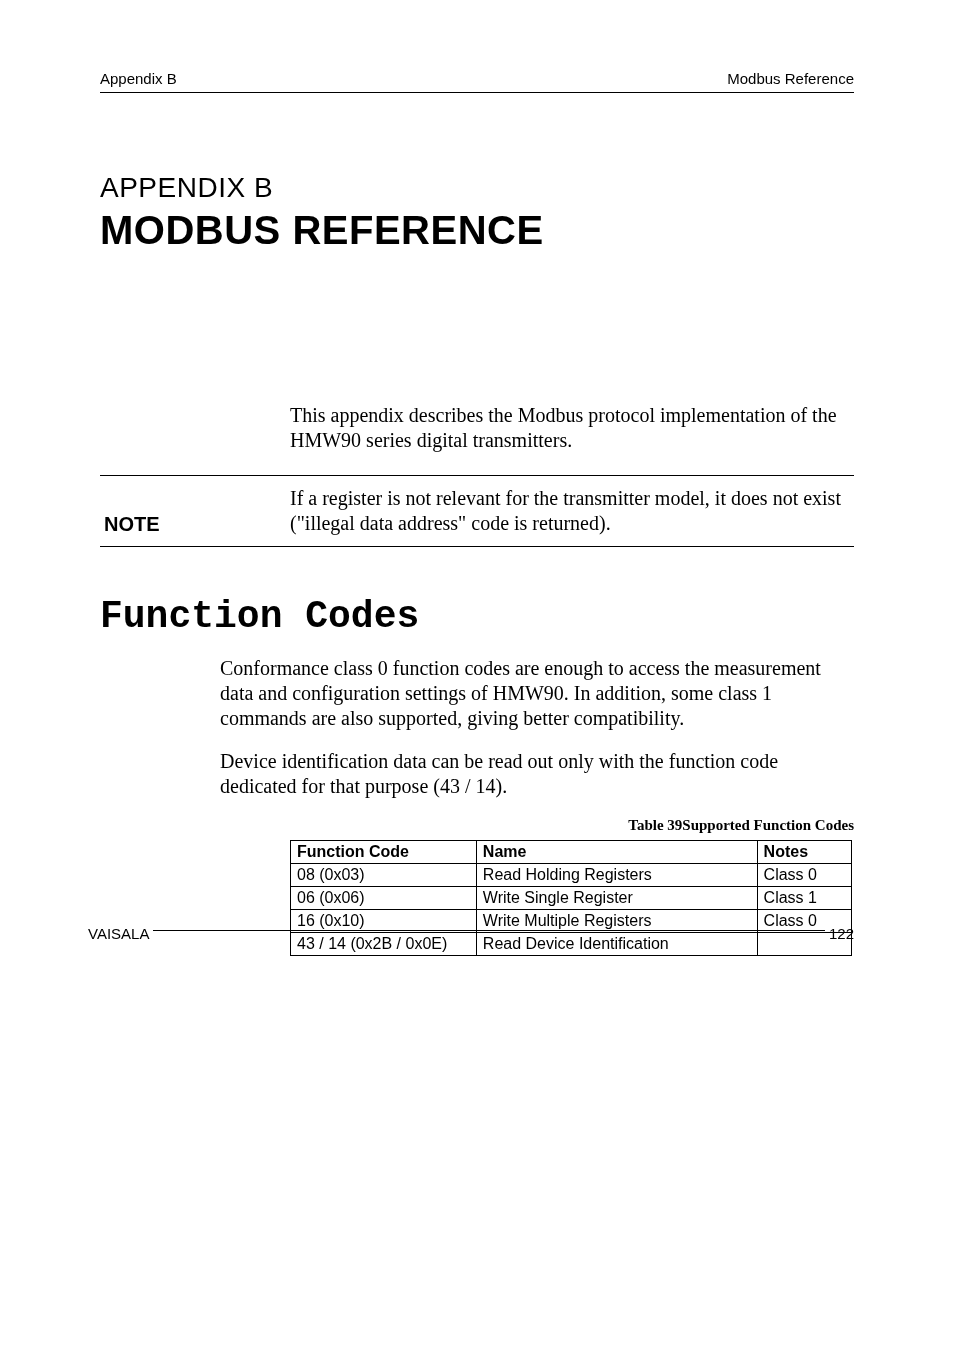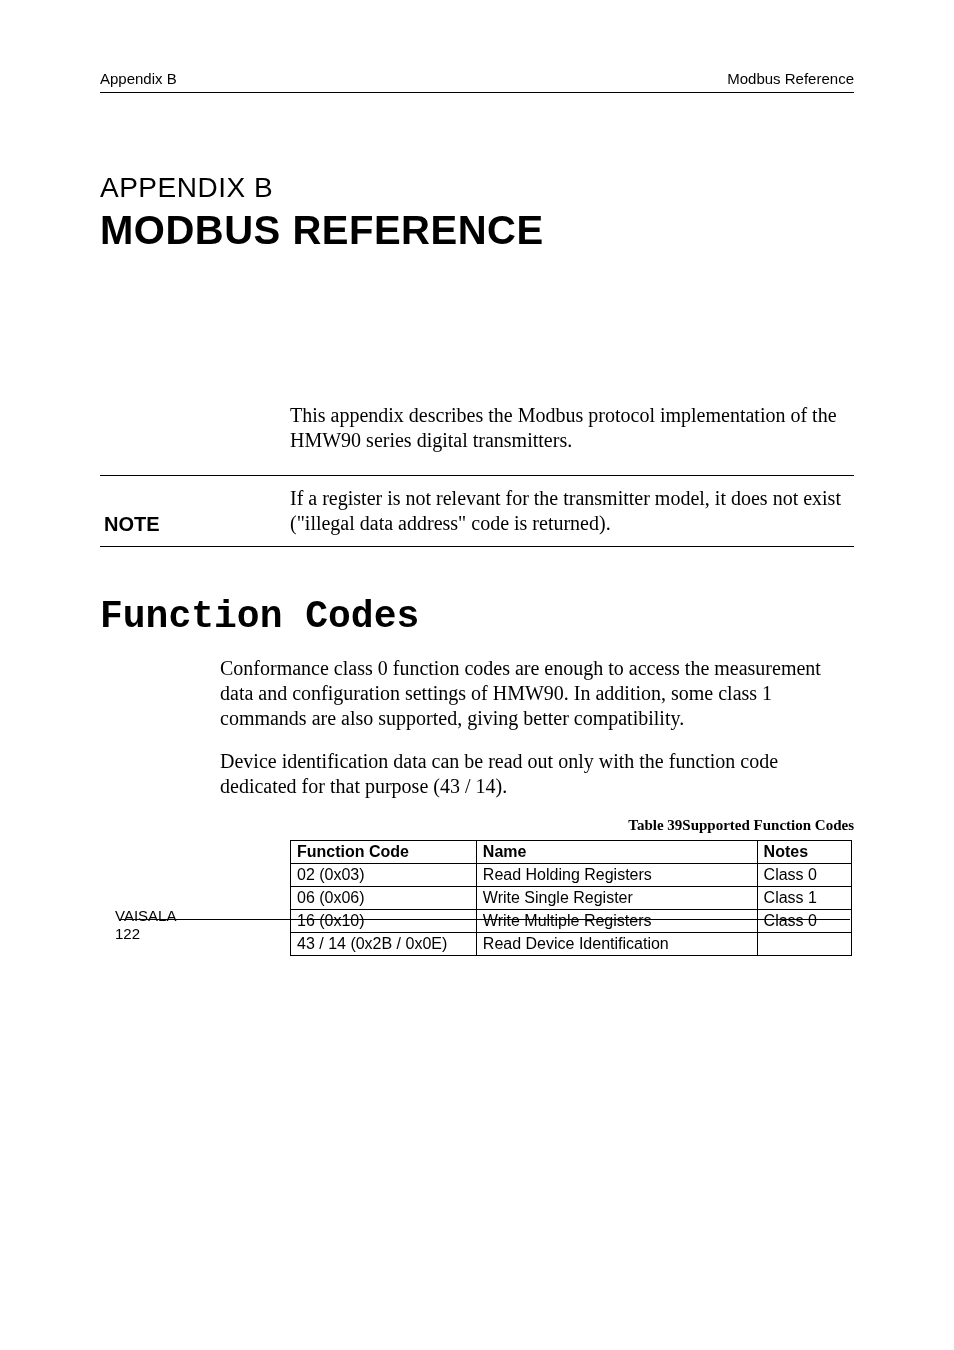--- a/index.html
+++ b/index.html
@@ -110,28 +110,27 @@
     vertical-align: top;
   }
   table.func-table th {
     font-weight: bold;
   }
   .col-code { width: 186px; }
   .col-name { width: 290px; }
   .col-notes { width: 86px; }
   .footer {
     position: absolute;
-    left: 115px;
+    left: 88px;
     right: 100px;
     bottom: 58px;
     display: flex;
     justify-content: space-between;
     font-family: Arial, Helvetica, sans-serif;
     font-size: 15px;
-    flex-direction: column;
   }
   .footer-rule {
     border-bottom: 1px solid #000;
     flex: 1;
     position: relative;
     top: -5px;
     margin: 0 4px;
     height: 10px;
   }
 </style>
@@ -168,21 +167,21 @@
   <table class="func-table">
     <thead>
       <tr>
         <th class="col-code">Function Code</th>
         <th class="col-name">Name</th>
         <th class="col-notes">Notes</th>
       </tr>
     </thead>
     <tbody>
       <tr>
-        <td>02 (0x03)</td>
+        <td>08 (0x03)</td>
         <td>Read Holding Registers</td>
         <td>Class 0</td>
       </tr>
       <tr>
         <td>06 (0x06)</td>
         <td>Write Single Register</td>
         <td>Class 1</td>
       </tr>
       <tr>
         <td>16 (0x10)</td>

